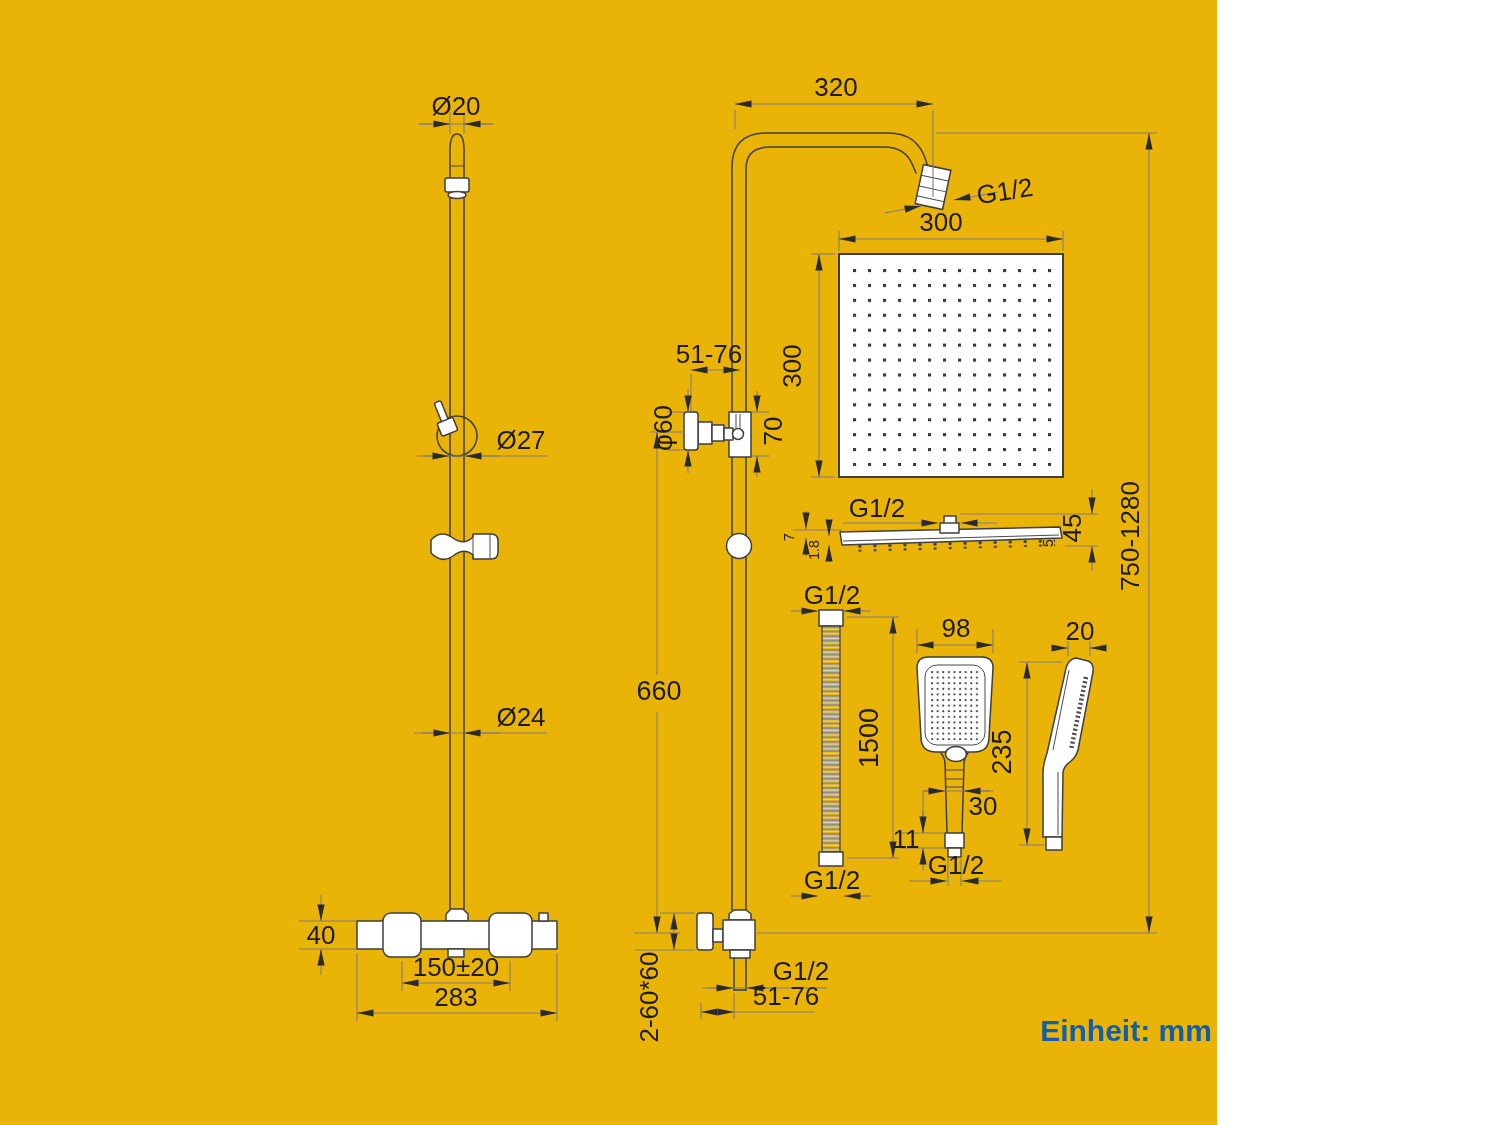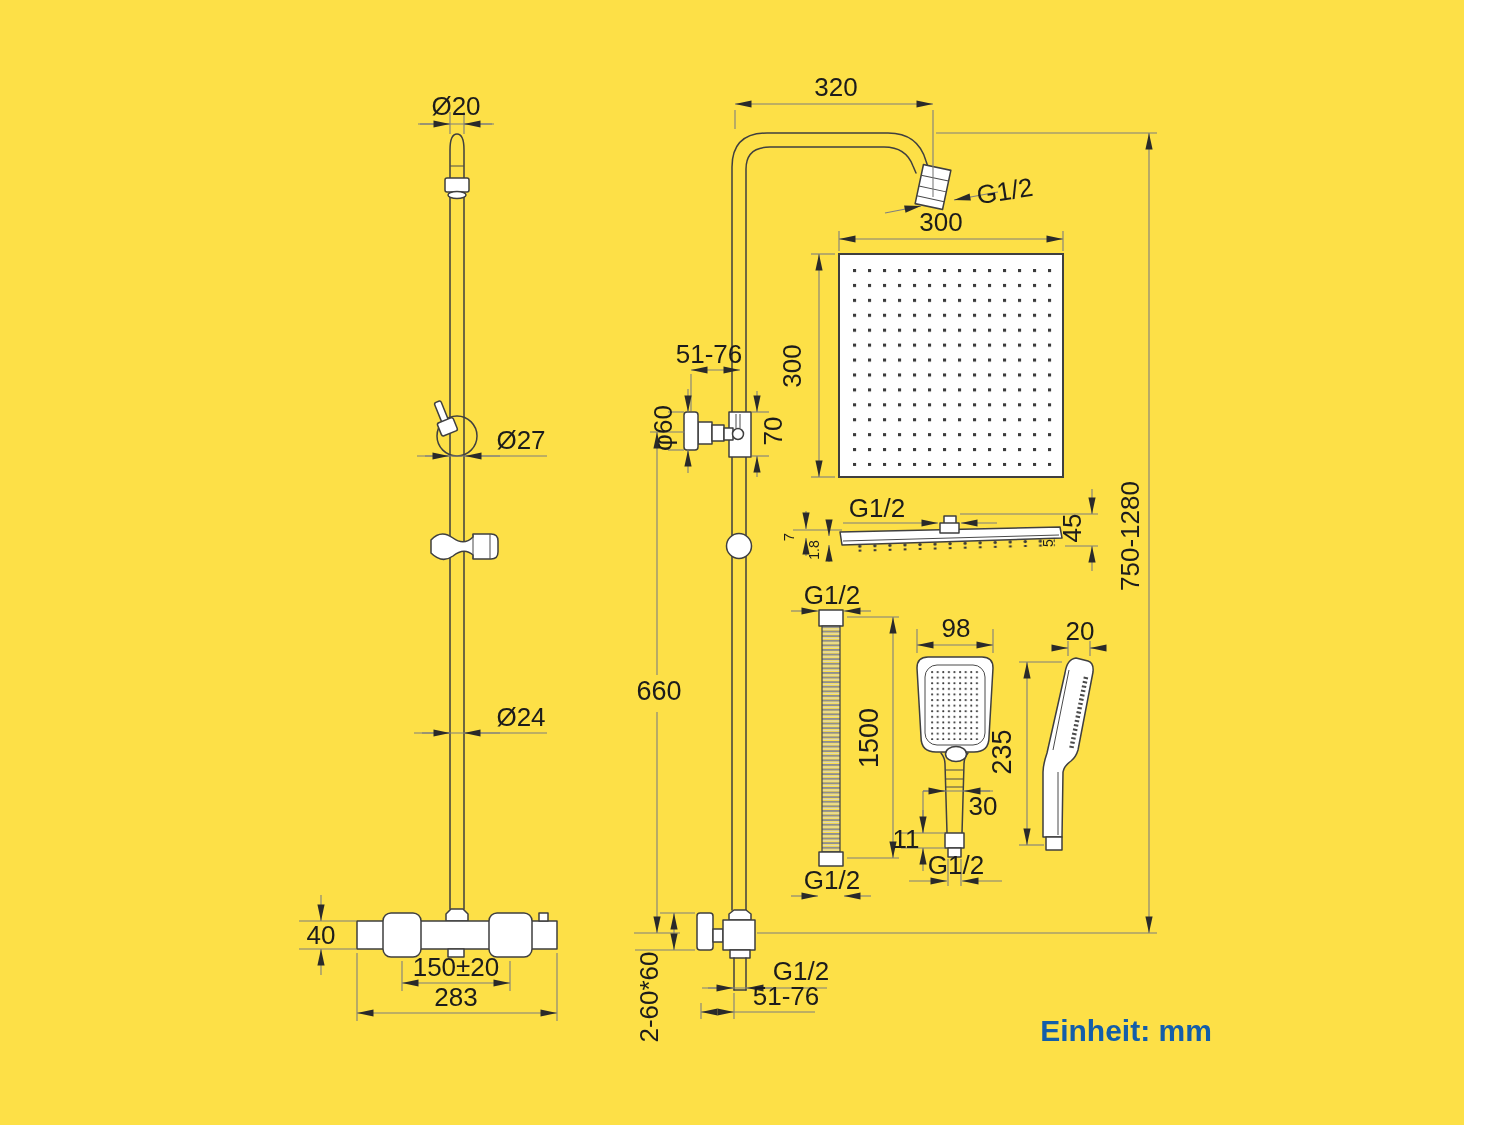--- a/index.html
+++ b/index.html
@@ -1,16 +1,16 @@
 <!DOCTYPE html>
 <html><head>
 <meta charset="utf-8">
 <style>
   html,body{margin:0;padding:0;background:#ffffff;}
-  #stage{width:1464px;height:1125px;background:#fde047;position:relative;overflow:hidden;}
+  #stage{width:1217px;height:1125px;background:#eab308;position:relative;overflow:hidden;}
   svg{display:block;}
   .part{fill:none;stroke:#3f3f3f;stroke-width:1.5;stroke-linejoin:round;stroke-linecap:round;}
   .partf{fill:#ffffff;stroke:#3f3f3f;stroke-width:1.5;stroke-linejoin:round;}
   .thin{fill:none;stroke:#4a4a4a;stroke-width:1;}
   .dim{fill:none;stroke:#7f7f7f;stroke-width:1.1;}
   .t{font-family:"Liberation Sans","DejaVu Sans",sans-serif;fill:#1c1c1c;}
   .note{font-family:"Liberation Sans","DejaVu Sans",sans-serif;font-weight:bold;}
 </style>
 </head>
 <body>

